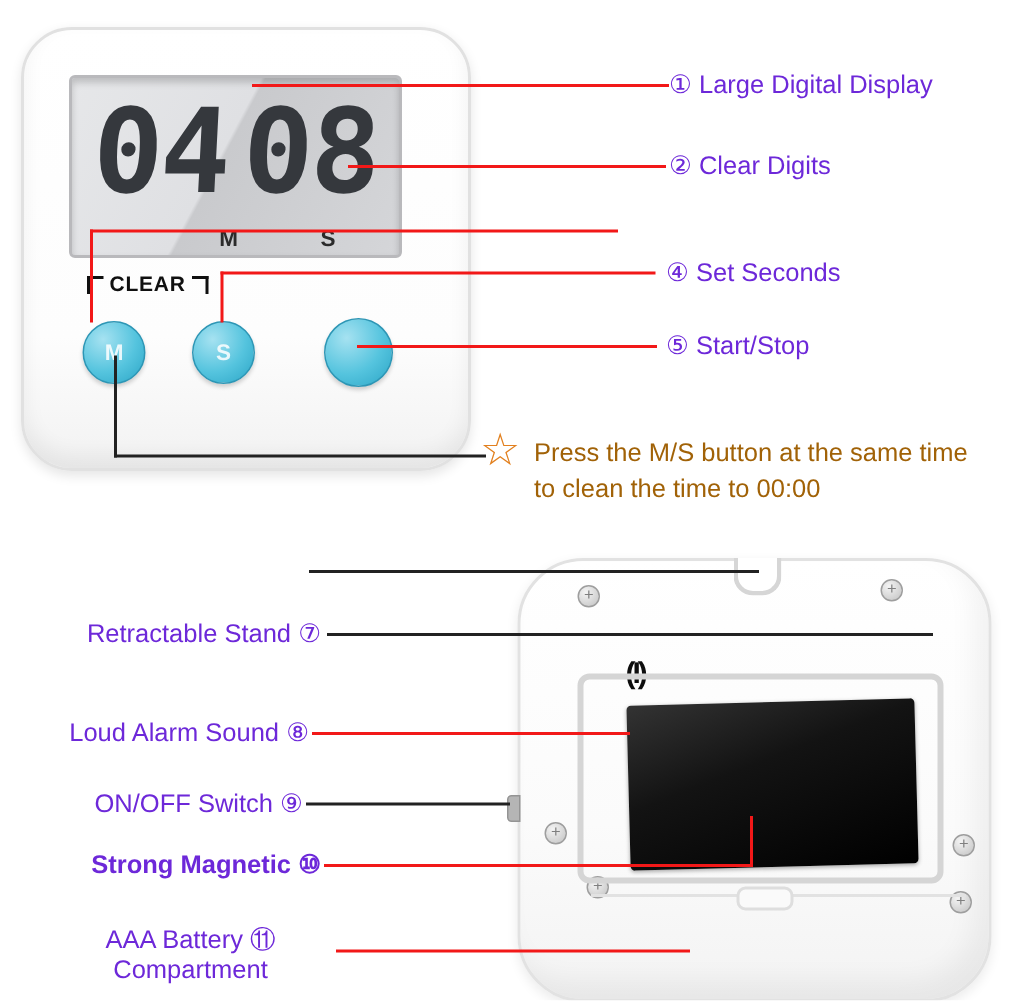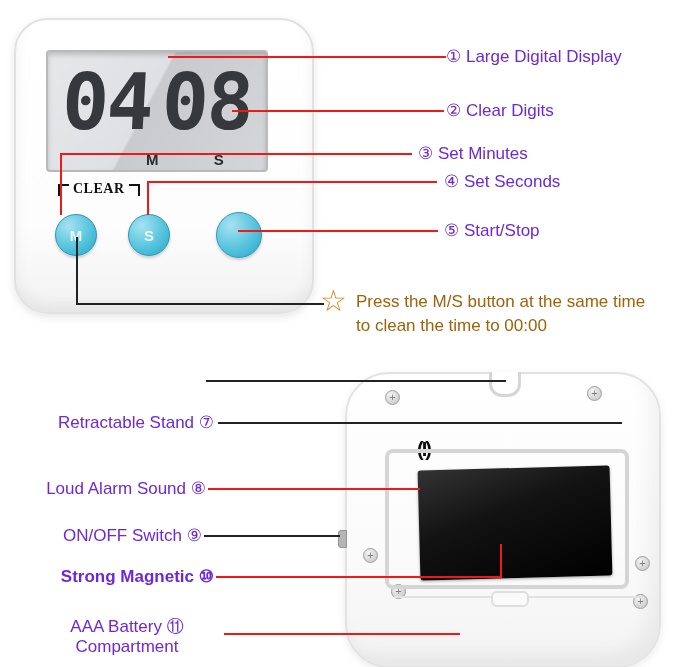--- a/index.html
+++ b/index.html
@@ -26,21 +26,21 @@
     border:2px solid #b9b9bc;border-radius:4px;
     box-shadow:inset 0 3px 5px rgba(0,0,0,0.18);}
   .digits{position:absolute;left:0;top:2px;width:100%;text-align:center;
     font-family:"DejaVu Sans Mono", monospace;font-weight:bold;font-size:78px;
     color:#35383d;transform:skewX(-3deg);letter-spacing:-2px;display:flex;
     justify-content:center;gap:10px;line-height:96px;}
   .ms-row{position:absolute;bottom:1px;left:0;width:100%;height:18px;
     font-size:15px;font-weight:bold;color:#2b2b2b;}
   .ms-row .m{position:absolute;left:45%;}
   .ms-row .s{position:absolute;left:76%;}
-  .clear{position:absolute;left:42px;top:162px;display:flex;align-items:flex-start;gap:4px;font-family:Liberation Serif, serif;}
+  .clear{position:absolute;left:42px;top:162px;display:flex;align-items:flex-start;gap:4px;}
   .clear .lbl{font-size:14px;font-weight:bold;letter-spacing:0.5px;color:#101010;line-height:14px;}
   .corner{width:9px;height:10px;border-top:2px solid #101010;margin-top:2px;}
   .corner.l{border-left:2px solid #101010;}
   .corner.r{border-right:2px solid #101010;}
   .pbtn{position:absolute;border-radius:50%;
     background:radial-gradient(circle at 32% 28%,#a6e2f1,#55c4de 55%,#2ba5c6);
     border:1px solid #2d96b5;color:rgba(255,255,255,0.85);font-weight:bold;
     display:flex;align-items:center;justify-content:center;font-size:15px;
     box-shadow:0 2px 3px rgba(0,0,0,0.18);padding:0;font-family:"Liberation Sans",sans-serif;}
   .star{position:absolute;color:#e2801f;font-size:30px;line-height:30px;}
@@ -101,21 +101,20 @@
   <div class="line red" style="left:60px;top:153px;width:352px;height:2px;"></div>
   <div class="line red" style="left:60px;top:153px;width:2px;height:62px;"></div>
   <div class="line red" style="left:147px;top:181px;width:290px;height:2px;"></div>
   <div class="line red" style="left:147px;top:181px;width:2px;height:34px;"></div>
   <div class="line red" style="left:238px;top:230px;width:200px;height:2px;"></div>
   <div class="line dark" style="left:76px;top:237px;width:2px;height:68px;"></div>
   <div class="line dark" style="left:76px;top:303px;width:248px;height:2px;"></div>
 
   <div class="ann" style="left:446px;top:47px;">① Large Digital Display</div>
   <div class="ann" style="left:446px;top:101px;">② Clear Digits</div>
-  <div class="ann" style="left:418px;top:144px;">③ Set Minutes</div>
   <div class="ann" style="left:444px;top:172px;">④ Set Seconds</div>
   <div class="ann" style="left:444px;top:221px;">⑤ Start/Stop</div>
 
   <div class="star" style="left:320px;top:286px;">☆</div>
   <div class="note" style="left:356px;top:290px;">
     <div>Press the M/S button at the same time</div>
     <div>to clean the time to 00:00</div>
   </div>
 
   <div class="timer-back">

